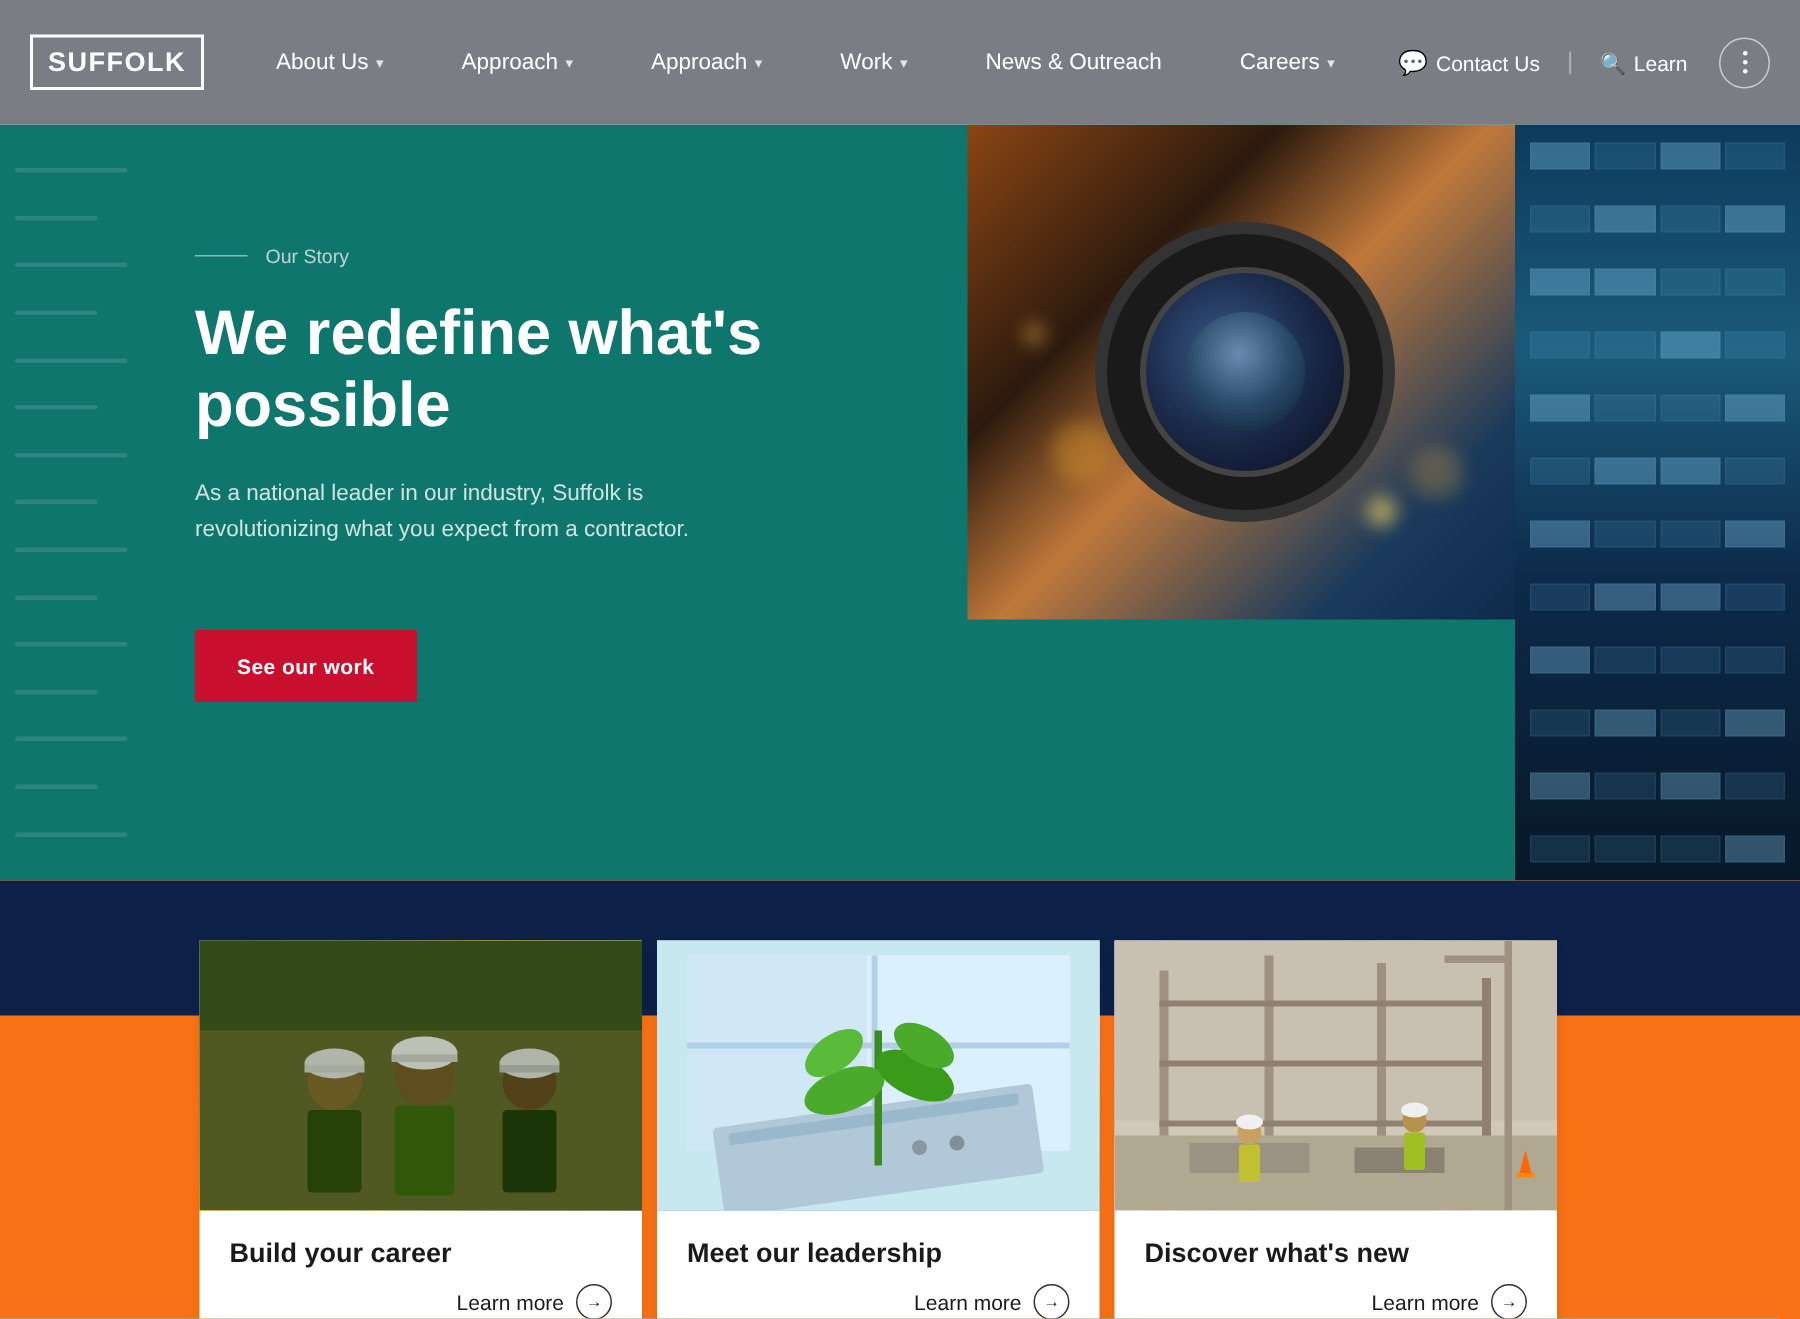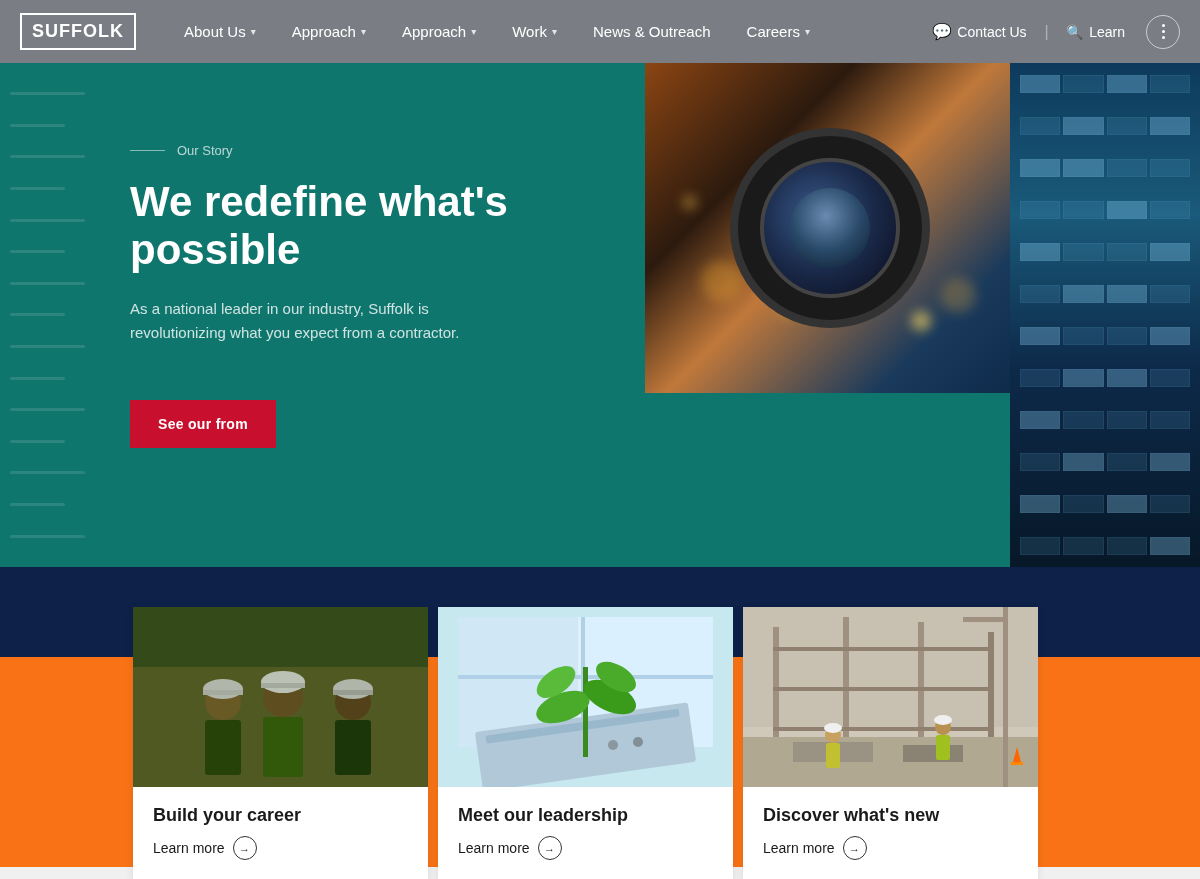--- a/index.html
+++ b/index.html
@@ -1,41 +1,41 @@
 <!DOCTYPE html>
 <html><head>
   <meta charset="utf-8">
   <style>
     * { margin: 0; padding: 0; box-sizing: border-box; }
     body { font-family: Arial, sans-serif; width: 1200px; height: 879px; overflow: hidden; background: #f0f0f0; }
 
     
     nav {
       background: #7a7e84;
-      height: 63px;
+      height: 83px;
       display: flex;
       align-items: center;
       padding: 0 20px;
       position: relative;
       z-index: 10;
     }
     .nav-logo {
       border: 2px solid white;
       color: white;
       font-weight: 900;
       font-size: 18px;
       padding: 6px 10px;
       letter-spacing: 1px;
       margin-right: 30px;
       flex-shrink: 0;
     }
     .nav-links {
       display: flex;
       align-items: flex-start;
-      gap: 0;
+      gap: 16px;
       flex: 1;
     }
     .nav-item {
       color: white;
       font-size: 15px;
       padding: 0 18px;
       cursor: pointer;
       display: flex;
       align-items: center;
       gap: 5px;
@@ -309,20 +309,21 @@
       color: #1a1a1a;
       margin-bottom: 10px;
     }
     .card-link {
       display: flex;
       align-items: center;
       gap: 8px;
       color: #1a1a1a;
       font-size: 14px;
       cursor: pointer;
+      justify-content: flex-end;
     }
     .card-link-arrow {
       width: 24px;
       height: 24px;
       border: 1.5px solid #333;
       border-radius: 50%;
       display: flex;
       align-items: center;
       justify-content: center;
       font-size: 11px;
@@ -398,21 +399,21 @@
     <div class="hero-line"></div>
   </div>
 
   <div class="hero-content">
     <div class="hero-eyebrow">
       <div class="hero-eyebrow-line"></div>
       <span>Our Story</span>
     </div>
     <h1 class="hero-title">We redefine what's possible</h1>
     <p class="hero-desc">As a national leader in our industry, Suffolk is revolutionizing what you expect from a contractor.</p>
-    <button class="hero-btn">See our from</button>
+    <button class="hero-btn">See our work</button>
   </div>
 
   <div class="hero-images">
 
     <div class="hero-img-main">
 
       <div class="bokeh" style="width:40px;height:40px;top:60%;left:15%;opacity:0.6;"></div>
       <div class="bokeh" style="width:25px;height:25px;top:70%;left:35%;opacity:0.5;"></div>
       <div class="bokeh" style="width:55px;height:55px;top:50%;left:55%;opacity:0.4;"></div>
       <div class="bokeh" style="width:20px;height:20px;top:75%;left:72%;background:rgba(255,220,100,0.6);"></div>

